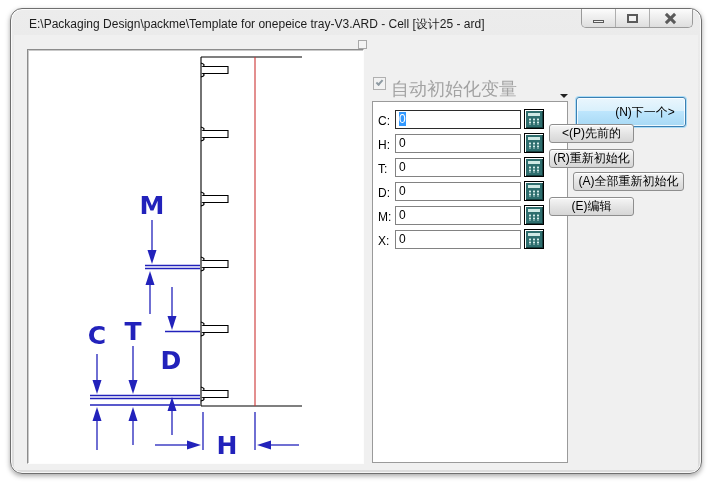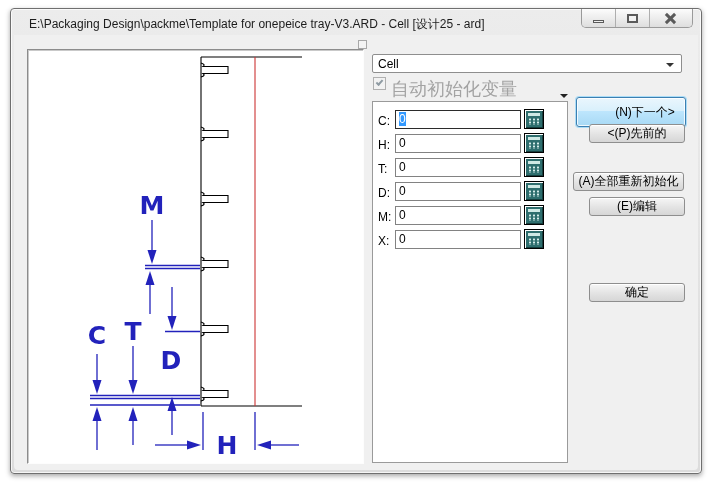--- a/index.html
+++ b/index.html
@@ -3,21 +3,21 @@
 <meta charset="utf-8">
 <style>
   * { margin:0; padding:0; box-sizing:border-box; }
   html,body { width:714px; height:492px; background:#ffffff; font-family:"Liberation Sans", sans-serif; }
   #stage { position:relative; width:714px; height:492px; overflow:hidden; }
 
   
   .win {
     position:absolute; left:10px; top:8px; width:692px; height:466px;
     background:linear-gradient(#ececec,#dcdcdc);
-    border:1px solid #6f6f6f; border-radius:4px;
+    border:1px solid #6f6f6f; border-radius:12px;
     box-shadow:0 2px 5px rgba(0,0,0,.35), inset 0 0 0 1px rgba(255,255,255,.75);
   }
   .titlebar { position:absolute; left:0; top:0; right:0; height:26px; }
   .title-text {
     position:absolute; left:18px; top:7px; font-size:12px; color:#1c1c1c; white-space:nowrap;
   }
   .capgroup {
     position:absolute; top:0; right:8px; height:19px; display:flex;
     border:1px solid #9a9a9a; border-top:none; border-radius:0 0 5px 5px; overflow:hidden;
     background:linear-gradient(#fbfbfb,#d7d7d7);
@@ -94,21 +94,21 @@
   .calc-icon { position:absolute; left:3px; top:3px; width:12px; height:12px; }
   .calc-icon:before { content:""; position:absolute; left:0; top:0; width:12px; height:3px; background:#cfe9e5; }
   .calc-icon:after {
     content:""; position:absolute; left:0; top:5px; width:12px; height:7px;
     background-image:radial-gradient(circle, #d6ecea 1px, rgba(0,0,0,0) 1.2px);
     background-size:4px 3px;
   }
 
   
   .btn {
-    position:absolute; left:578px; width:96px; height:19px;
+    position:absolute; left:538px; width:85px; height:19px;
     font-size:12px; color:#000; text-align:center;
     border:1px solid #8e8e8e; border-radius:3px;
     background:linear-gradient(#f6f6f6,#e3e3e3 55%,#d6d6d6);
     box-shadow:inset 0 1px 0 #ffffff; cursor:default; white-space:nowrap;
     font-family:"Liberation Sans", sans-serif;
   }
   .btn.wide { left:562px; width:111px; font-size:12px; }
   .btn.primary {
     left:565px; width:110px; height:30px;
     border:1px solid #3c7fb1;
@@ -193,24 +193,20 @@
           <text x="122" y="162">M</text>
           <text x="67" y="292">C</text>
           <text x="103" y="288">T</text>
           <text x="141" y="317">D</text>
           <text x="197" y="402">H</text>
         </g>
       </svg>
     </div>
     <div class="splitter-notch"></div>
 
-    <div class="combo">
-      <span class="combo-value">Cell</span>
-      <span class="combo-arrow"></span>
-    </div>
 
     <div class="chkrow">
       <span class="chkbox">
           <span class="tick"></span>
         </span>
       <span class="chklabel">自动初始化变量</span>
     </div>
 
     <span class="varmenu-arrow"></span>
 
@@ -259,18 +255,18 @@
     <span class="vlabel">X:</span>
     <div class="vfield"><span class="vval">0</span></div>
     <button class="calcbtn">
             <span class="calc-icon"></span>
           </button>
   </div>
 </div>
 
     <button class="btn primary" style="top:88px">(N)下一个&gt;</button>
     <button class="btn" style="top:115px">&lt;(P)先前的</button>
+    <button class="btn" style="top:140px">(R)重新初始化</button>
     <button class="btn" style="top:188px">(E)编辑</button>
     <button class="btn wide" style="top:163px">(A)全部重新初始化</button>
-    <button class="btn" style="top:274px">确定</button>
 
   </div>
 </div>
 
 </body></html>

